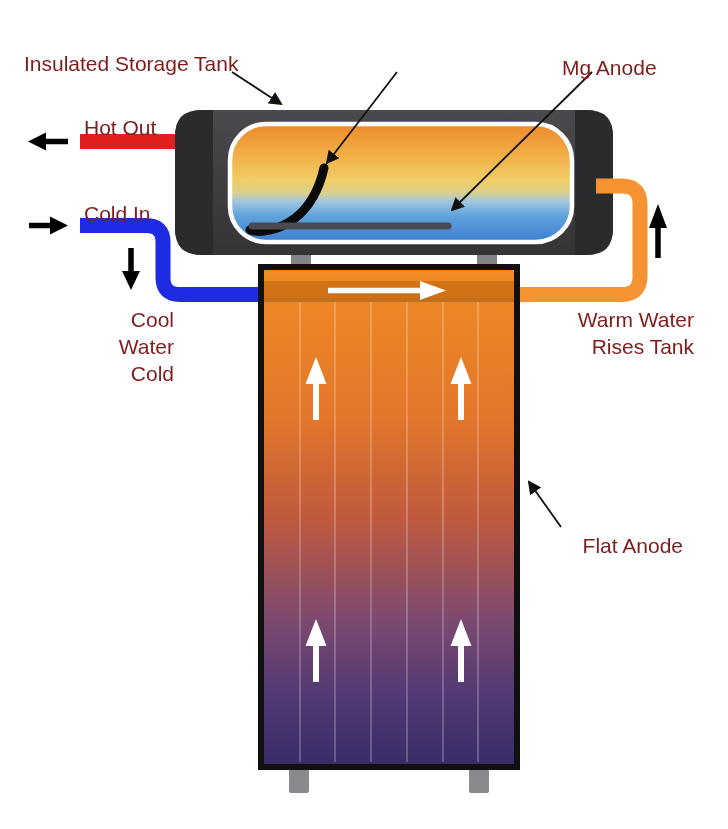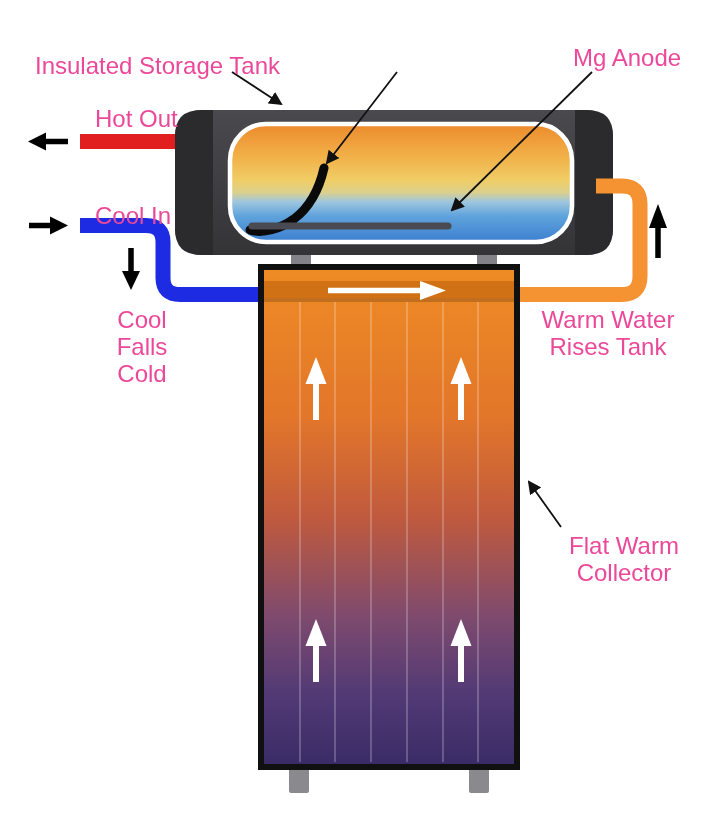--- a/index.html
+++ b/index.html
@@ -2,24 +2,24 @@
 <html><head>
 <meta charset="utf-8">
 <style>
   html,body { margin:0; padding:0; background:#ffffff; }
   .stage {
     position:relative; width:728px; height:829px; background:#ffffff;
     font-family:"Liberation Sans", sans-serif; overflow:hidden;
   }
   .stage svg { position:absolute; left:0; top:0; }
   .lbl {
-    position:absolute; font-size:24px; color:#ec4899;
-    line-height:1.3; white-space:nowrap;margin-left:11px;
+    position:absolute; font-size:21px; color:#7f1d1d;
+    line-height:1.3; white-space:nowrap;
   }
-  .lbl.center { text-align:center; white-space:normal; }
+  .lbl.center { text-align:right; white-space:normal; }
   .lbl.center span { display:block; line-height:27px; }
 </style>
 </head>
 <body>
 
 <div class="stage">
 
   <svg width="728" height="829" viewBox="0 0 728 829">
     <defs>
       <linearGradient id="waterGrad" x1="0" y1="0" x2="0" y2="1">
@@ -133,35 +133,34 @@
       <path d="M 232 72 L 281 104" marker-end="url(#ptr)"></path>
       <path d="M 397 72 L 327 163" marker-end="url(#ptr)"></path>
       <path d="M 592 72 L 452 210" marker-end="url(#ptr)"></path>
       <path d="M 561 527 L 529 482" marker-end="url(#ptr)"></path>
     </g>
   </svg>
 
   <div class="lbl" style="left:24px; top:50px">Insulated Storage Tank</div>
 
 
-  <div class="lbl" style="left:562px; top:42px">Mg Anode</div>
+  <div class="lbl" style="left:562px; top:54px">Mg Anode</div>
 
-  <div class="lbl" style="left:84px; top:103px">Hot Out</div>
+  <div class="lbl" style="left:84px; top:114px">Hot Out</div>
 
-  <div class="lbl" style="left:84px; top:200px">Cool In</div>
+  <div class="lbl" style="left:84px; top:200px">Cold In</div>
 
   <div class="lbl center" style="left:88px; top:306px; width:86px">
     <span>Cool</span>
-    <span>Falls</span>
+    <span>Water</span>
     <span>Cold</span>
   </div>
 
-  <div class="lbl center" style="left:527px; top:306px; width:140px">
+  <div class="lbl center" style="left:554px; top:306px; width:140px">
     <span>Warm Water</span>
     <span>Rises Tank</span>
   </div>
 
   <div class="lbl center" style="left:543px; top:532px; width:140px">
-    <span>Flat Warm</span>
-    <span>Collector</span>
+    <span>Flat Anode</span>
   </div>
 
 </div>
 
 </body></html>

